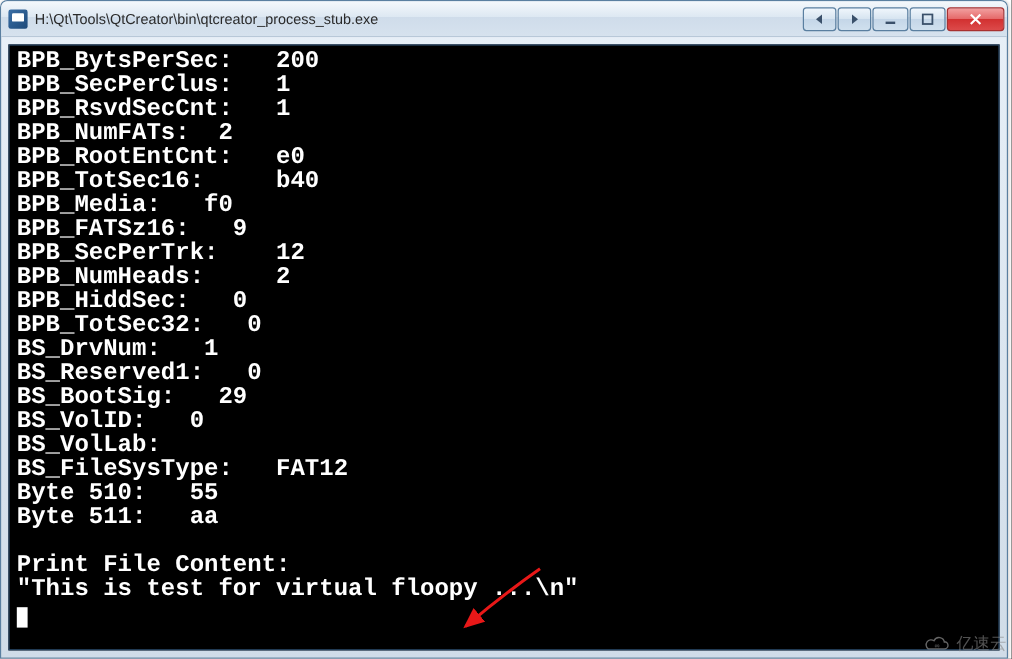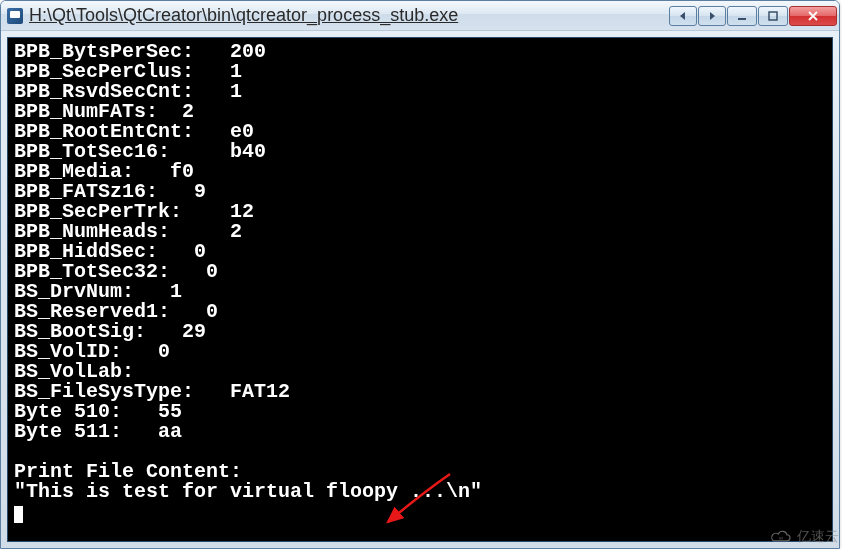--- a/index.html
+++ b/index.html
@@ -47,26 +47,25 @@
       content: "";
       position: absolute;
       top: 3px;
       left: 3px;
       width: 10px;
       height: 7px;
       background: #fff;
       border-radius: 1px;
     }
     .title-text {
-      font-size: 18px;
+      font-size: 12px;
       color: #2a2a2a;
       flex: 1;
       white-space: nowrap;
       overflow: hidden;
-      text-decoration: underline;
     }
     .win-controls {
       display: flex;
       gap: 1px;
     }
     .win-btn {
       width: 30px;
       height: 20px;
       border: 1px solid #5a7fa0;
       border-radius: 3px;

